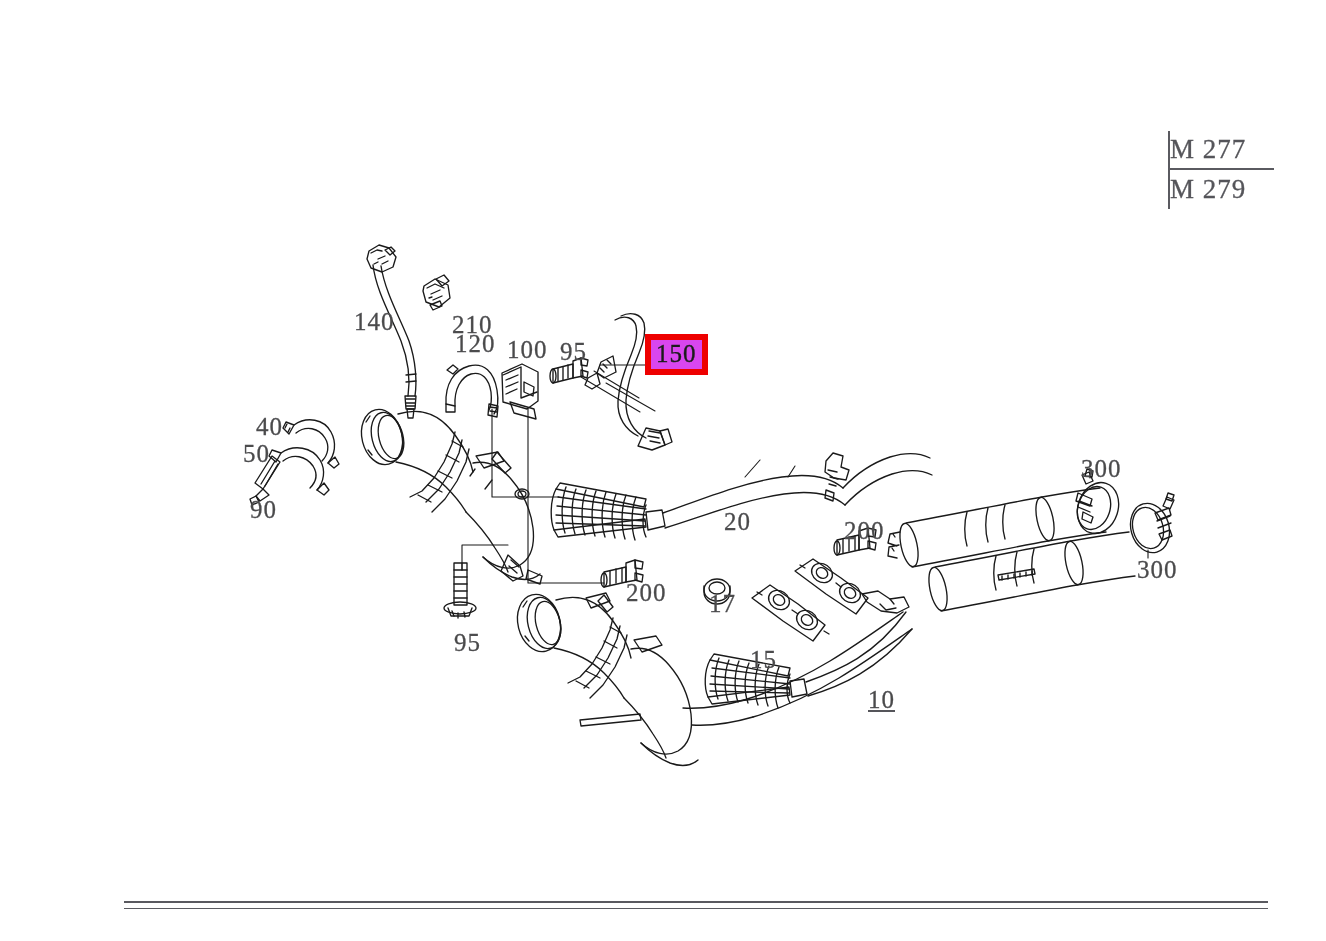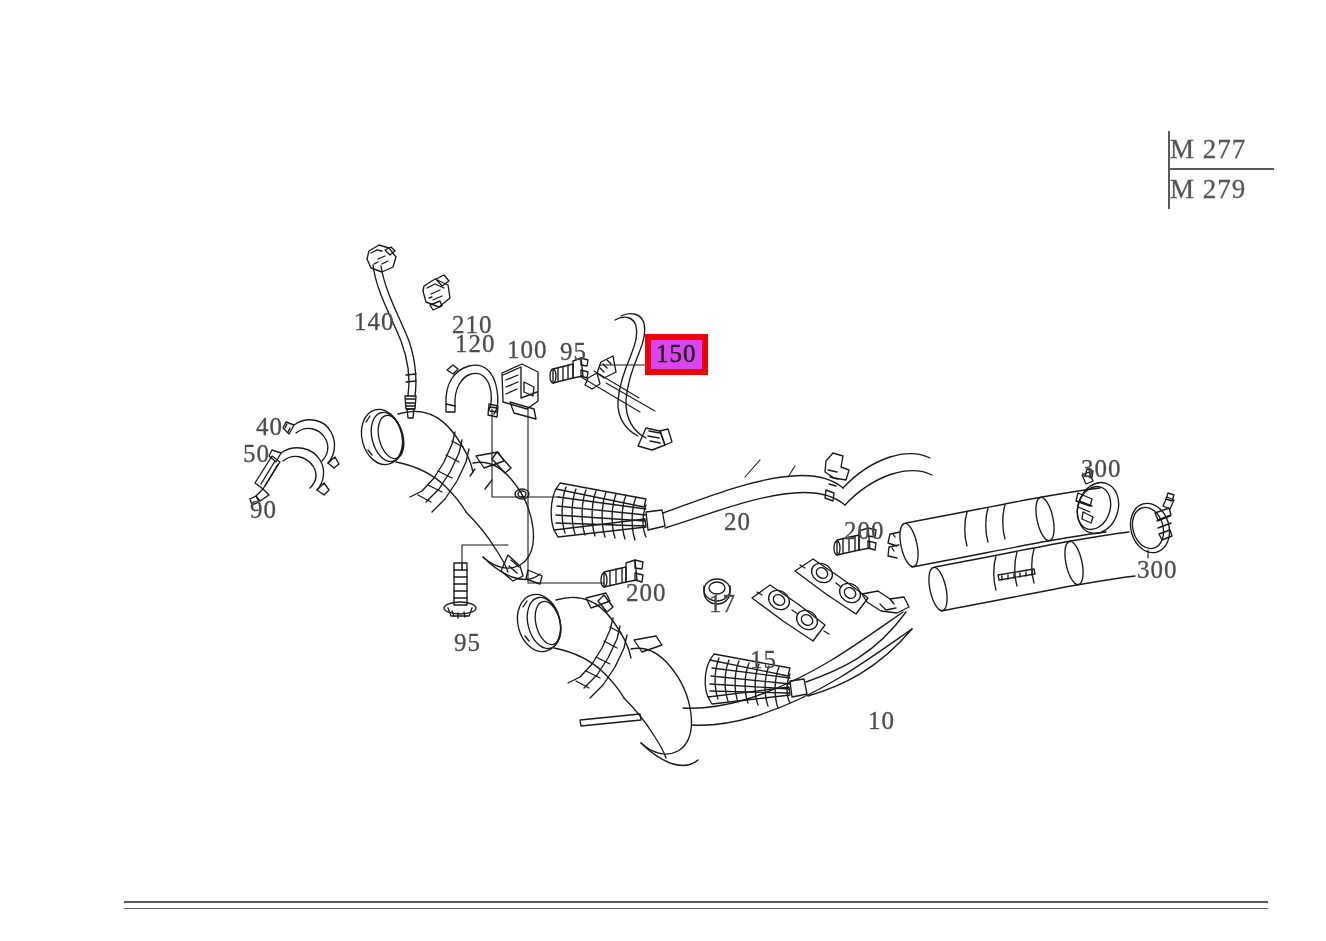--- a/index.html
+++ b/index.html
@@ -365,21 +365,21 @@
   <div class="callout" style="left:243px; top:441px;">50</div>
   <div class="callout" style="left:250px; top:497px;">90</div>
   <div class="callout" style="left:704px; top:509px;margin-left:20px;">20</div>
   <div class="callout" style="left:1081px; top:456px;">300</div>
   <div class="callout" style="left:844px; top:518px;">200</div>
   <div class="callout" style="left:1137px; top:557px;">300</div>
   <div class="callout" style="left:709px; top:556px;margin-top:35px;">17</div>
   <div class="callout" style="left:626px; top:580px;">200</div>
   <div class="callout" style="left:750px; top:647px;">15</div>
   <div class="callout" style="left:454px; top:630px;">95</div>
-  <div class="callout" style="left:868px; top:708px;">10</div>
+  <div class="callout" style="left:868px; top:687px;text-decoration:underline;">10</div>
 
   <div id="engine-box">
     <div class="engine-row divided">M 277</div>
     <div class="engine-row">M 279</div>
   </div>
 
   <div id="footer-rule"></div>
 
 </div>
 

